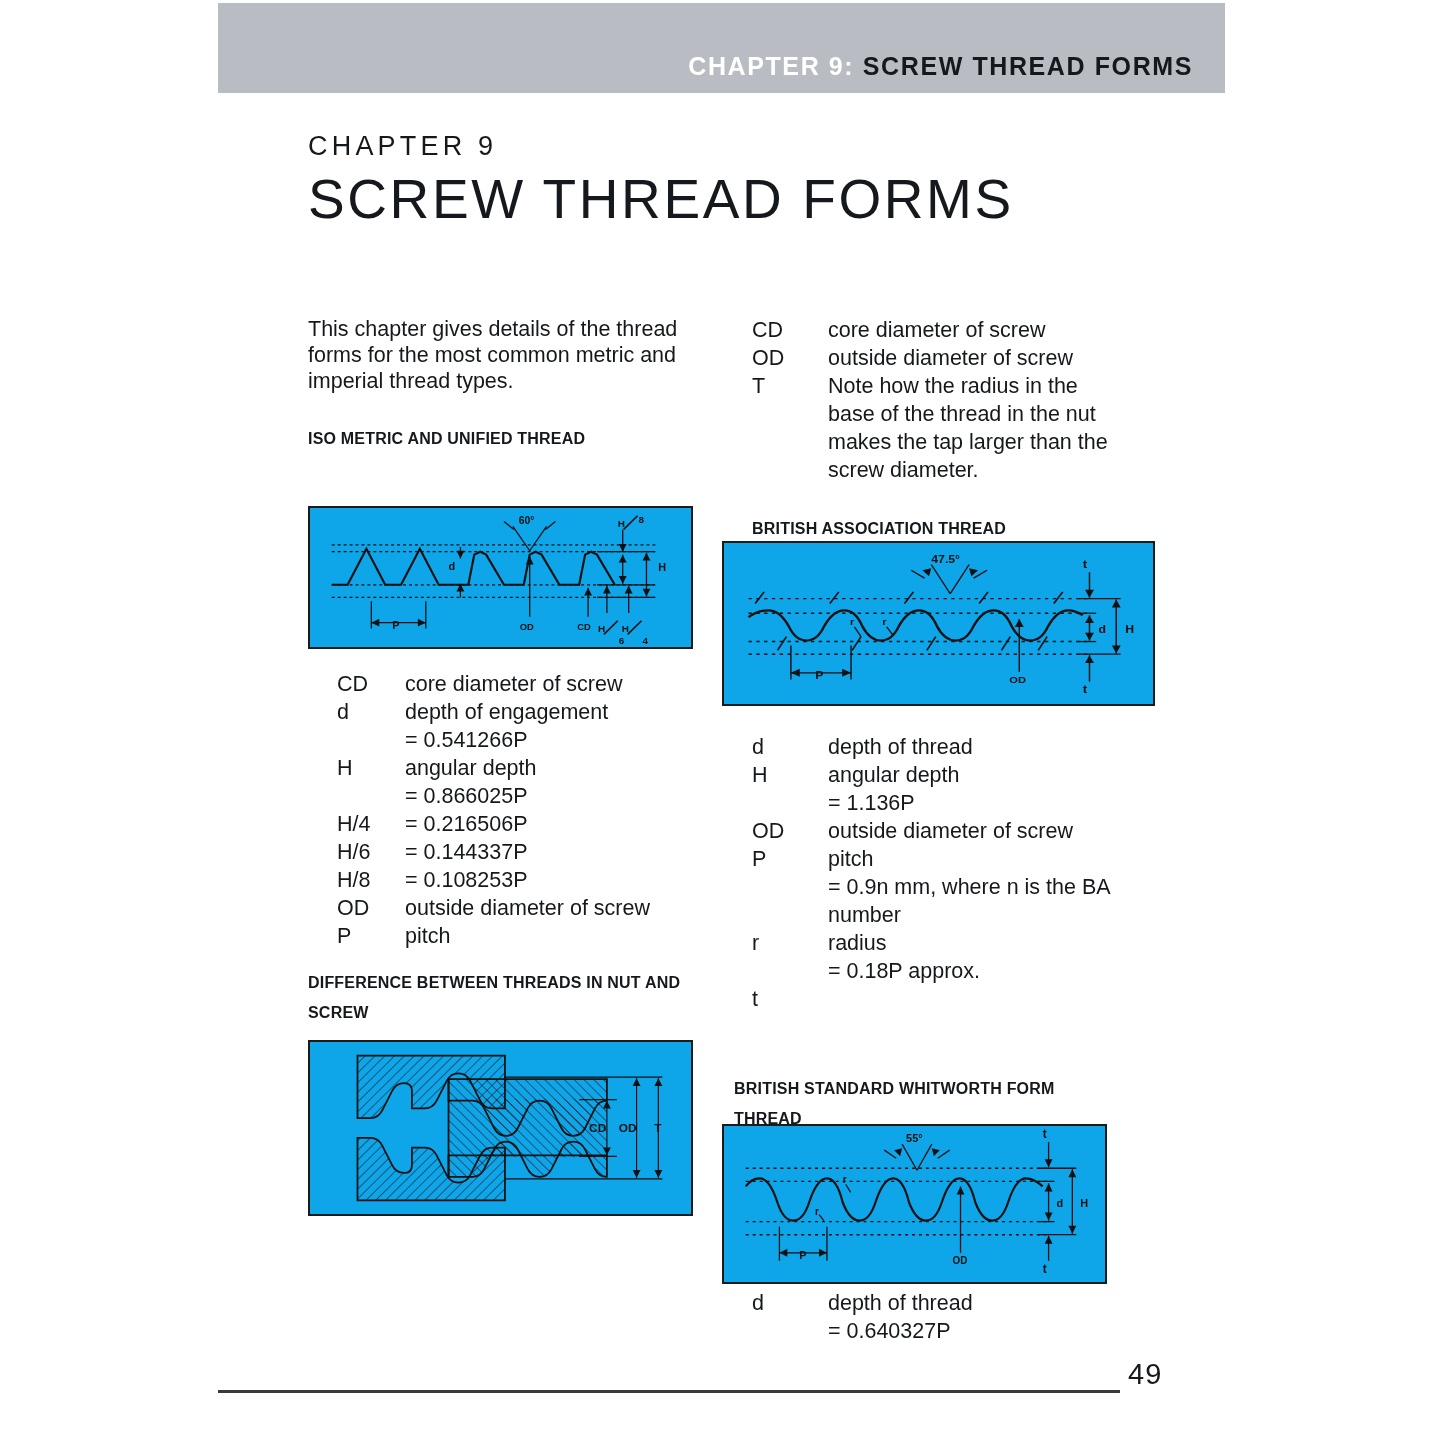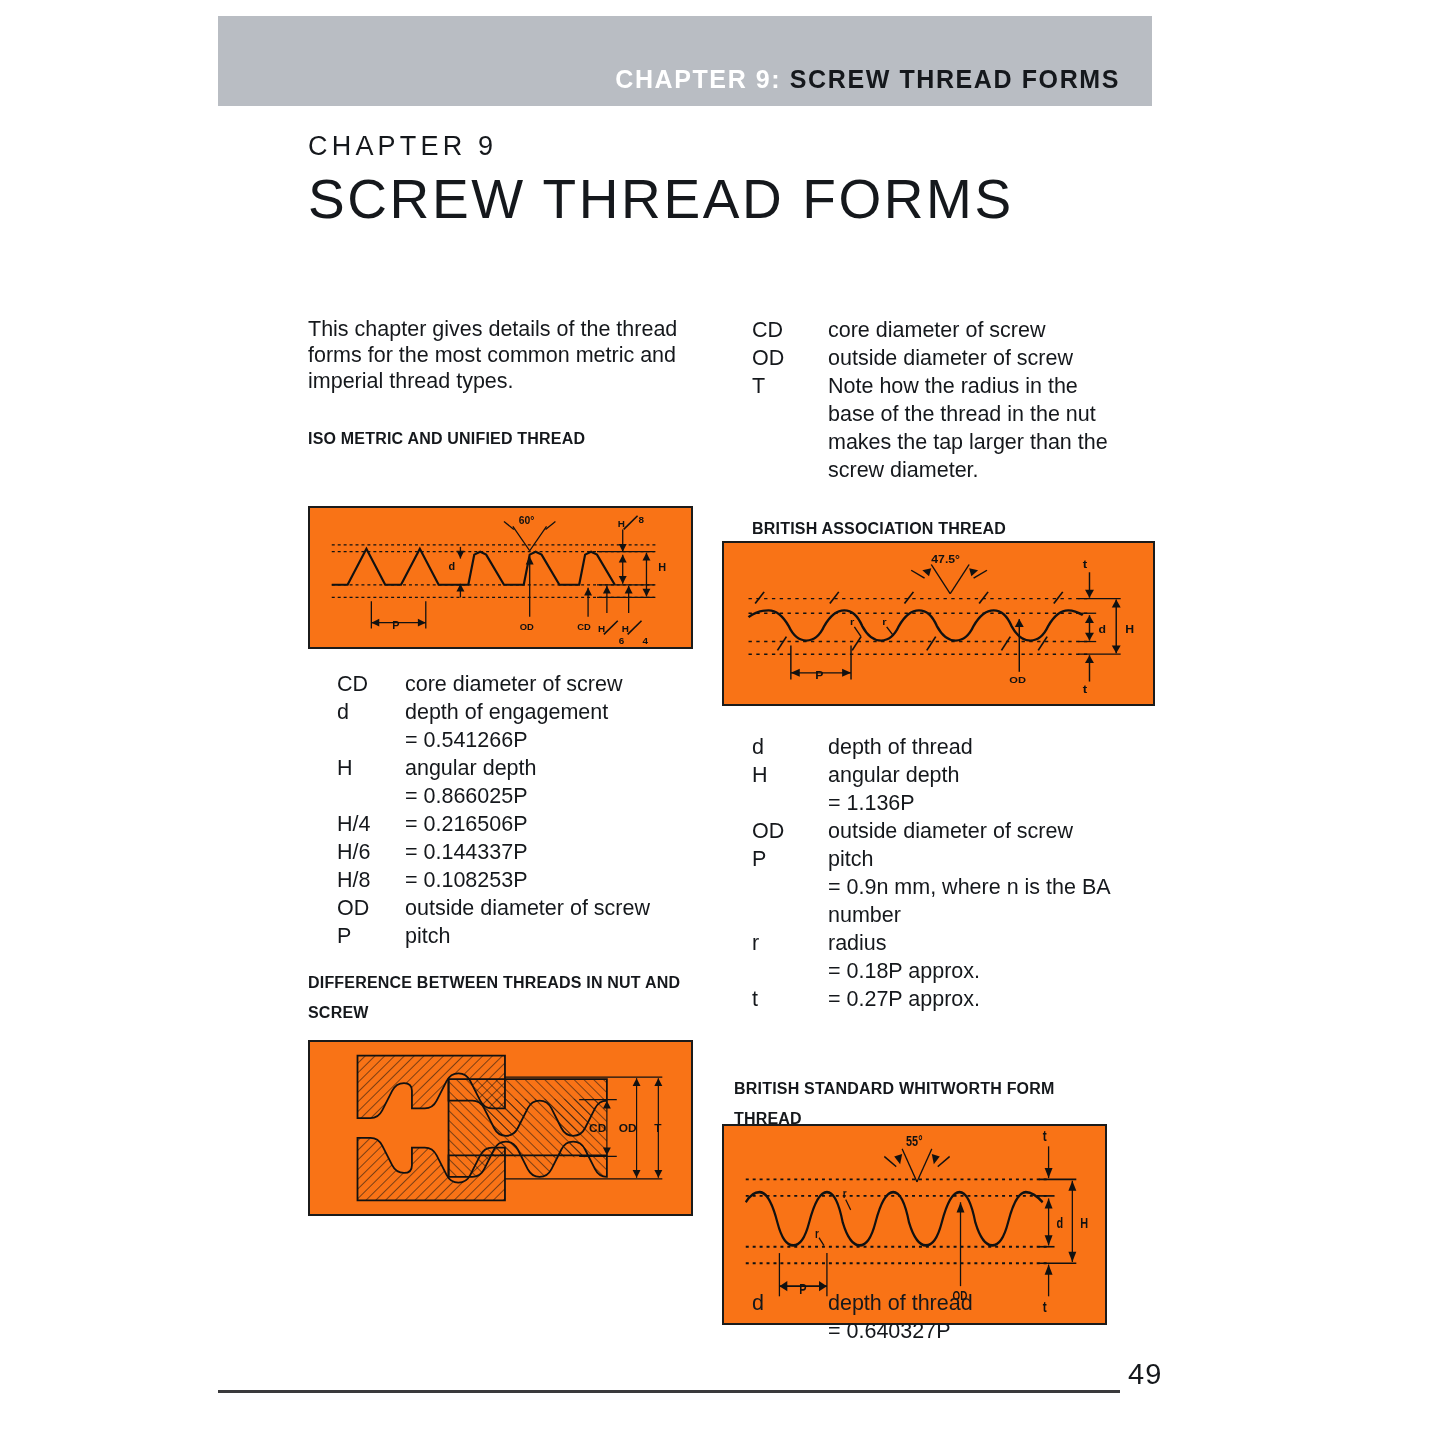--- a/index.html
+++ b/index.html
@@ -13,22 +13,22 @@
     position: relative;
     font-family: "Liberation Sans", sans-serif;
     color: #111111;
     overflow: hidden;
   }
 
   
   .running-header {
     position: absolute;
     left: 218px;
-    top: 16px;
-    width: 934px;
+    top: 3px;
+    width: 1007px;
     height: 90px;
     background: #b9bdc3;
     box-sizing: border-box;
   }
   .running-header-text {
     position: absolute;
     right: 32px;
     bottom: 12px;
     font-size: 25px;
     font-weight: bold;
@@ -109,21 +109,21 @@
   }
   .defdesc {
     flex: 1 1 auto;
   }
   .deflist-indent .defterm { width: 68px; }
   .deflist-flush  .defterm { width: 76px; }
 
   
   .figure {
     border: 2.5px solid #1b1b1b;
-    background: #f97316;
+    background: #0ea5e9;
     box-sizing: border-box;
     position: relative;
   }
   .figure svg { display: block; width: 100%; height: 100%; }
 
   
   .footer-rule {
     position: absolute;
     left: 218px;
     top: 1390px;
@@ -137,21 +137,21 @@
     top: 1358px;
     font-size: 29px;
     letter-spacing: 1px;
     color: #15181c;
   }
 
   
   #fig-iso     { position: absolute; left: 308px; top: 506px;  width: 385px; height: 143px; }
   #fig-nutscrew{ position: absolute; left: 308px; top: 1040px; width: 385px; height: 176px; }
   #fig-ba      { position: absolute; left: 722px; top: 541px;  width: 433px; height: 165px; }
-  #fig-ww      { position: absolute; left: 722px; top: 1124px; width: 385px; height: 201px; }
+  #fig-ww      { position: absolute; left: 722px; top: 1124px; width: 385px; height: 160px; }
 </style>
 </head>
 <body>
 
 <div class="running-header">
   <div class="running-header-text">
     <span class="rh-chapter">CHAPTER 9:</span>
     <span class="rh-title">SCREW THREAD FORMS</span>
   </div>
 </div>
@@ -453,21 +453,20 @@
   <div class="defrow">
       <span class="defterm">r</span>
       <span class="defdesc">radius</span>
     </div>
   <div class="defrow">
       <span class="defterm"></span>
       <span class="defdesc">= 0.18P approx.</span>
     </div>
   <div class="defrow">
       <span class="defterm">t</span>
-      <span class="defdesc">= 0.27P approx.</span>
     </div>
 </div>
 
 <h3 class="sub-title" style="position:absolute; left:724px; top:1064px; width:390px; margin:10px;">BRITISH STANDARD WHITWORTH FORM THREAD</h3>
 
 <div class="figure" id="fig-ww">
   <svg viewBox="0 0 385 155" preserveAspectRatio="none">
     <g stroke="#111" fill="none">
       <line x1="22" y1="42" x2="330" y2="42" stroke-dasharray="3 4" stroke-width="1.4"></line>
       <line x1="22" y1="55" x2="330" y2="55" stroke-dasharray="3 4" stroke-width="1.4"></line>

